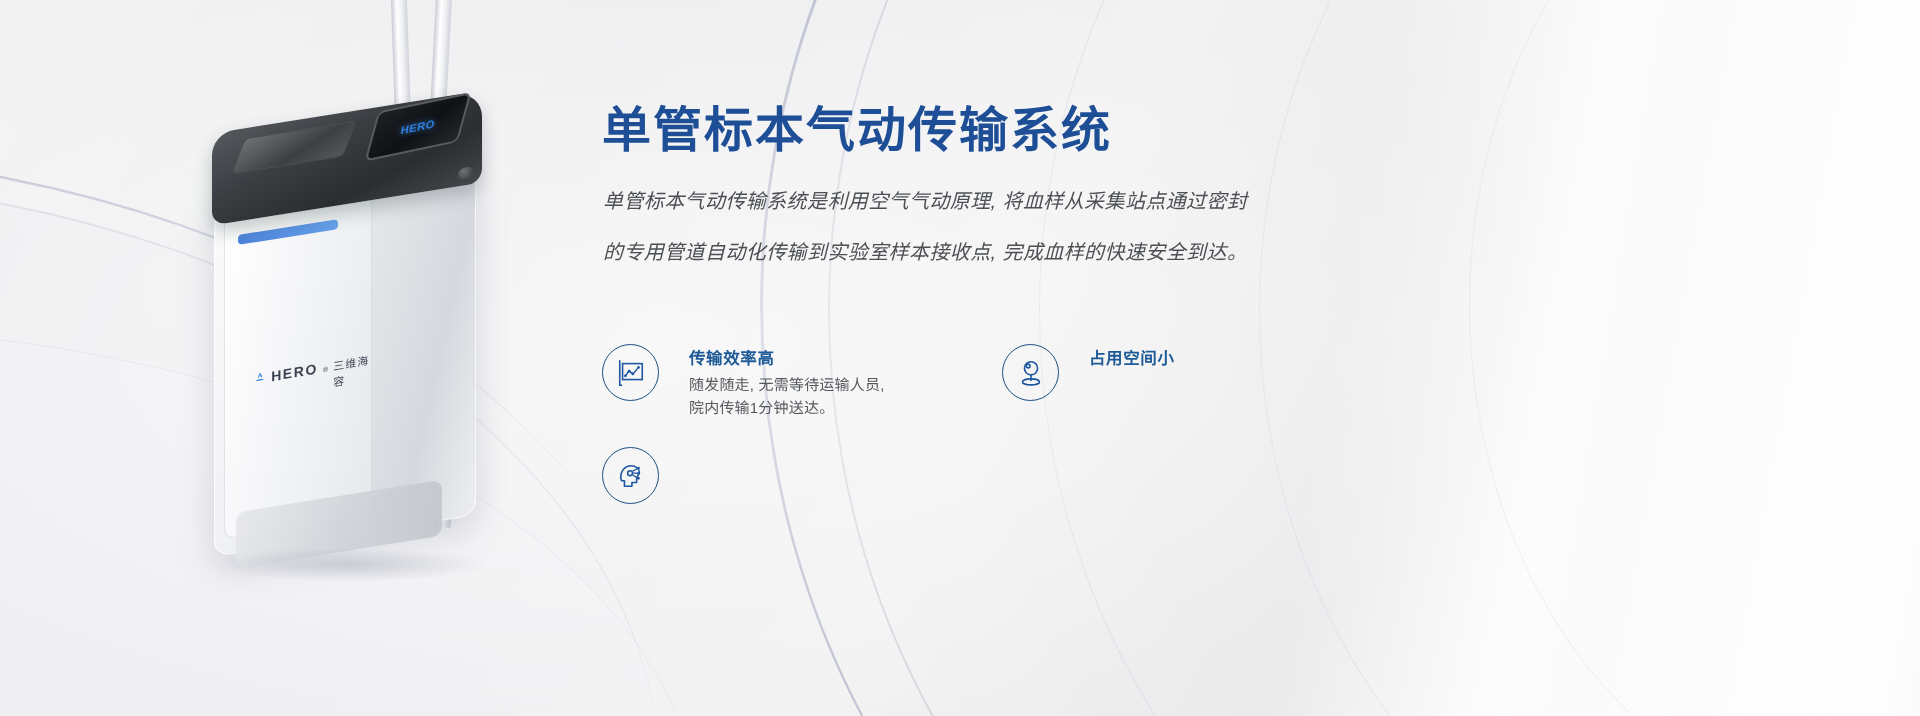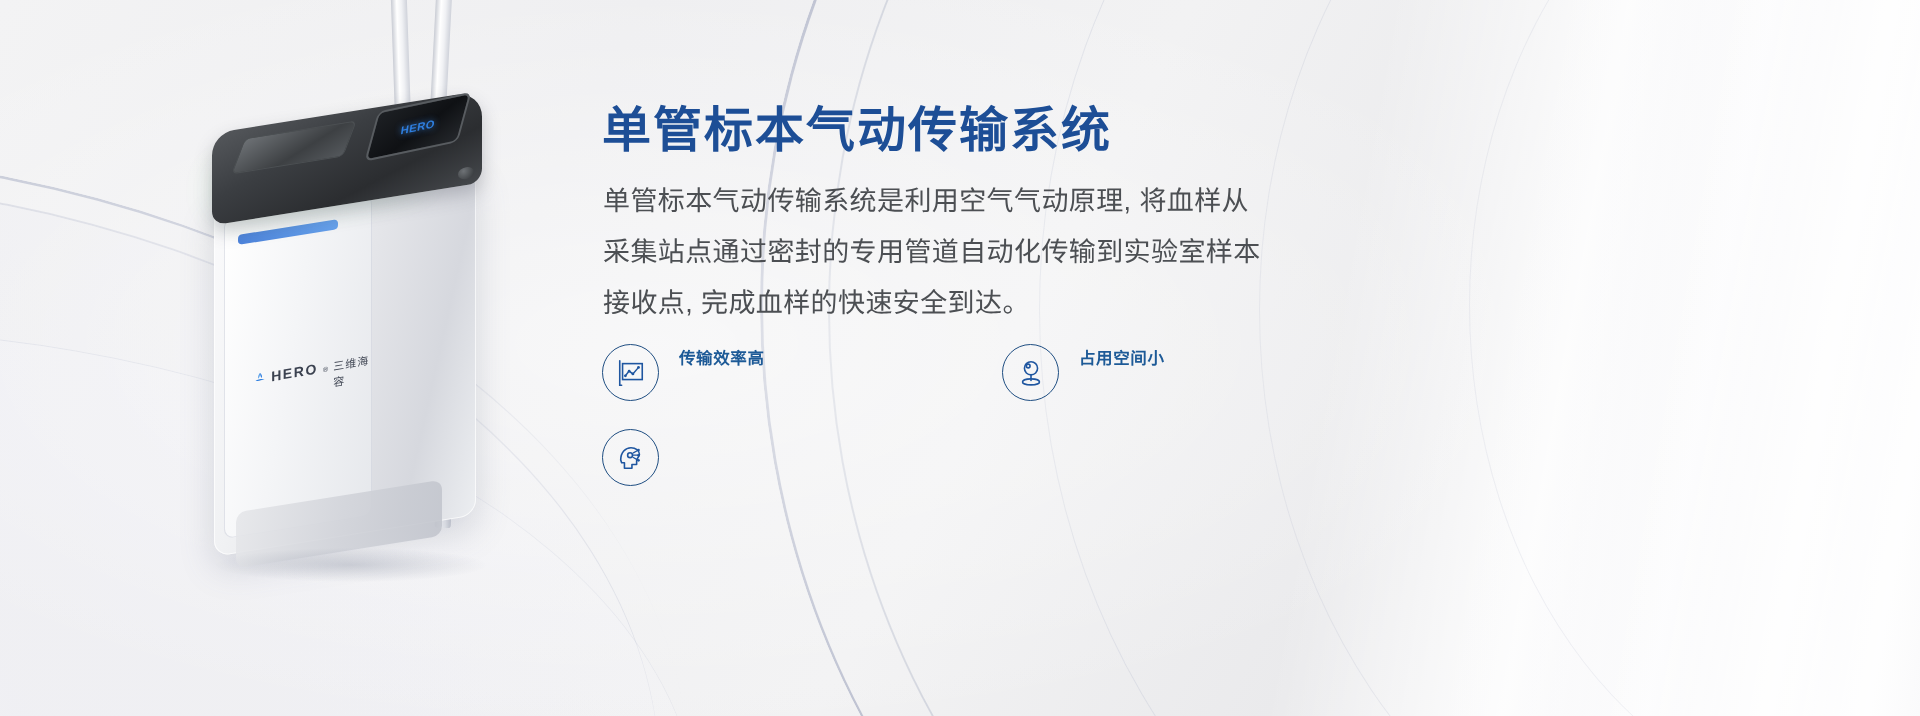--- a/index.html
+++ b/index.html
@@ -231,40 +231,41 @@
     font-size: 49px;
     font-weight: 700;
     letter-spacing: 2px;
     color: #1d4e96;
     white-space: nowrap;
   }
   #lede {
     position: absolute;
     left: 1px; top: 176px;
     width: 660px;
-    font-size: 27px;
+    font-size: 20px;
     line-height: 51px;
     color: #4c4f53;
     letter-spacing: 0.4px;
+    font-style: italic;
   }
 
   
   #features {
     position: absolute;
     left: 0; top: 344px;
     width: 760px;
     display: grid;
     grid-template-columns: 330px 330px;
     column-gap: 70px;
     row-gap: 28px;
   }
   .feature {
     display: flex;
     align-items: flex-start;
-    gap: 20px;
+    gap: 30px;
   }
   .feature-icon {
     flex: 0 0 auto;
     width: 57px; height: 57px;
     border-radius: 50%;
     border: 1.6px solid #1f4e82;
     display: flex; align-items: center; justify-content: center;
     background: transparent;
   }
   .feature-text { padding-top: 1px; }
@@ -348,20 +349,22 @@
             <rect x="7" y="6" width="21" height="17"></rect>
             <polyline points="10,19 14,14 18,17 24,10" stroke="#1f56a0" stroke-width="1.6" fill="none"></polyline>
             <circle cx="10" cy="19" r="1.5" fill="#1f56a0" stroke="none"></circle>
             <circle cx="14" cy="14" r="1.5" fill="#1f56a0" stroke="none"></circle>
             <circle cx="18" cy="17" r="1.5" fill="#1f56a0" stroke="none"></circle>
             <circle cx="24" cy="10" r="1.5" fill="#1f56a0" stroke="none"></circle>
           </svg>
         </div>
         <div class="feature-text">
           <div class="feature-title">传输效率高</div>
+          <div class="feature-desc">随发随走, 无需等待运输人员,
+院内传输1分钟送达。</div>
         </div>
       </div>
 
       <div class="feature">
         <div class="feature-icon">
           <svg width="30" height="30" viewBox="0 0 32 32" fill="none" stroke="#1f56a0" stroke-width="1.7">
             <circle cx="16" cy="11" r="7"></circle>
             <circle cx="13" cy="8.5" r="2"></circle>
             <path d="M16 18 V24" stroke-linecap="round"></path>
             <ellipse cx="16" cy="25.5" rx="9" ry="3.2"></ellipse>

